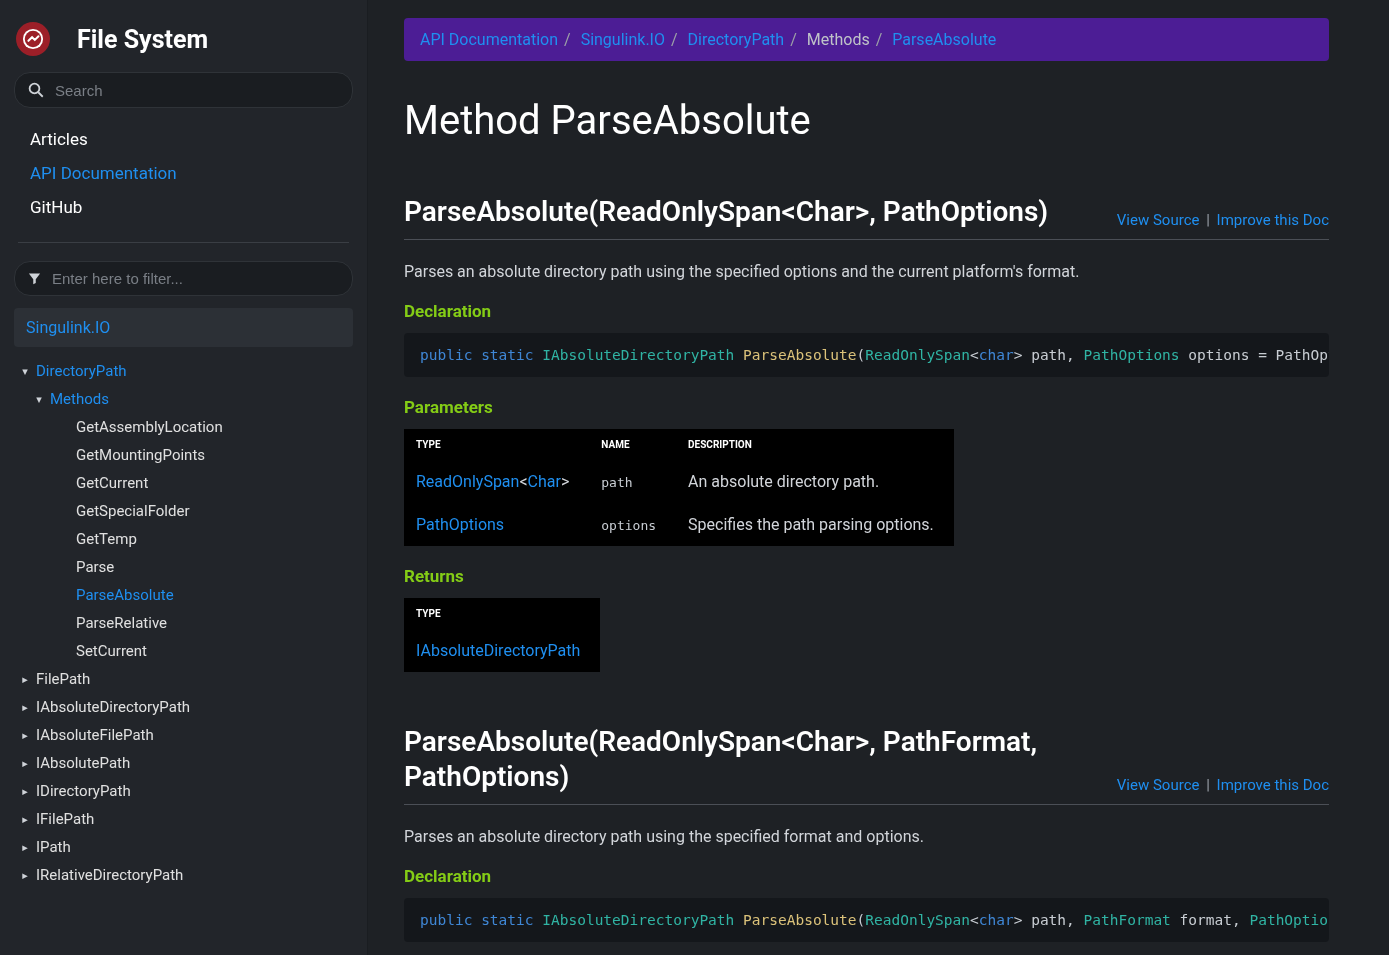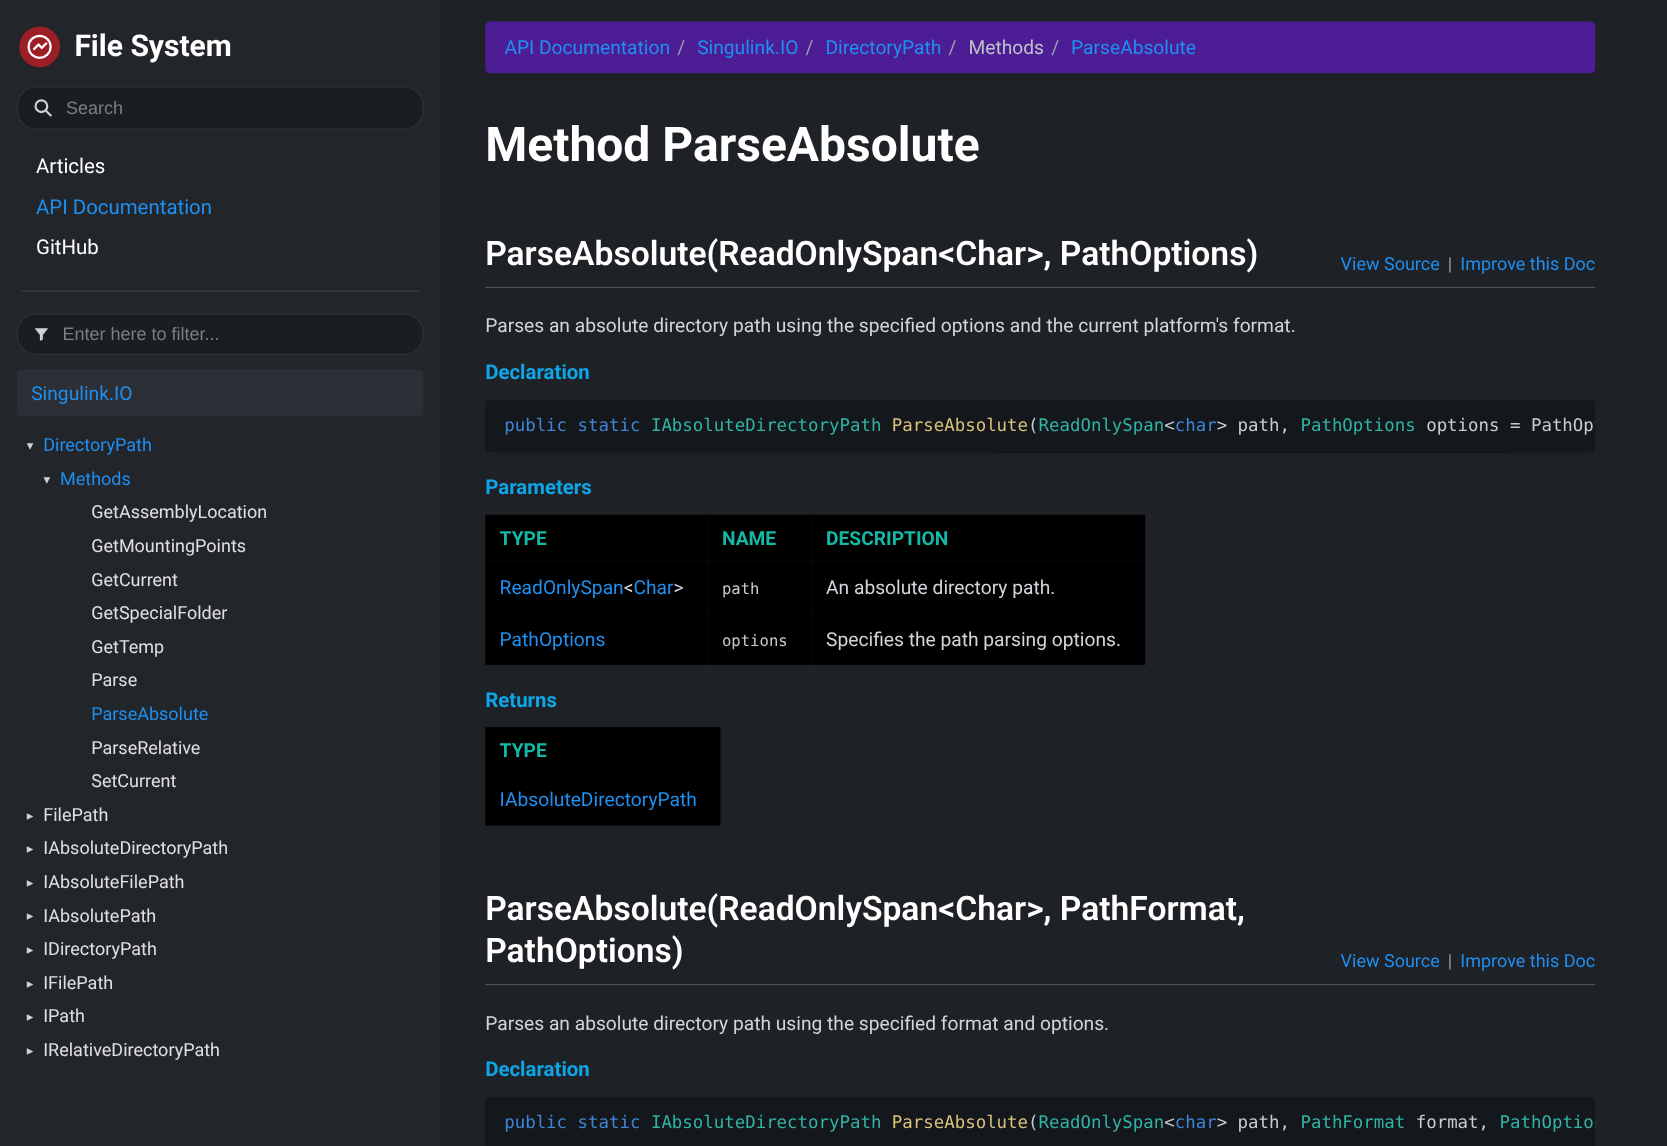--- a/index.html
+++ b/index.html
@@ -15,21 +15,21 @@
 
 .sidebar {
   width:368px;
   background:#22252a;
   display:flex;
   flex-direction:column;
   padding:14px 14px 0 14px;
   border-right:1px solid #1a1d21;
   overflow-y:auto;
 }
-.brand { display:flex; align-items:center; gap:12px; padding:8px 2px 16px 2px; }
+.brand { display:flex; align-items:center; gap:27px; padding:8px 2px 16px 2px; }
 .brand-title { color:#fff; font-size:25px; font-weight:700; }
 .logo { width:34px; height:34px; border-radius:50%; background:#9c1f28; display:flex; align-items:center; justify-content:center; }
 .logo svg { width:22px; height:22px; }
 
 .search-box, .filter-box {
   background:#1a1d21;
   border:1px solid #2f3338;
   border-radius:16px;
   display:flex; align-items:center;
   padding:8px 12px; gap:10px;
@@ -73,50 +73,50 @@
   padding:18px 60px 60px 36px;
 }
 .breadcrumb {
   background:#4c1d95; border-radius:4px;
   padding:12px 16px; font-size:16px;
 }
 .breadcrumb .bc-link { color:#1f8ff0; cursor:pointer; }
 .breadcrumb .bc-sep { color:#9da1a8; padding:0 6px; }
 .breadcrumb .bc-text { color:#bfc3c8; }
 
-.page-title { color:#fff; font-size:40px; font-weight:700; margin:36px 0 50px 0; }
+.page-title { color:#fff; font-size:40px; font-weight:400; margin:36px 0 50px 0; }
 
 .overload { margin-bottom:52px; }
 .ov-head { display:flex; justify-content:space-between; align-items:flex-end; border-bottom:1px solid #4b4f56; padding-bottom:10px; }
 .ov-title { color:#fff; font-size:28px; font-weight:600; max-width:680px; line-height:1.25; }
 .ov-links { white-space:nowrap; font-size:15px; color:#9aa0a8; padding-top:6px; }
 .ov-links .lnk { color:#1f8ff0; cursor:pointer; }
 .ov-links .bar { color:#9aa0a8; padding:0 3px; }
 
 .ov-desc { margin:22px 0 18px 0; color:#d2d5da; font-size:16px; }
 
-.subh { color:#0ea5e9; font-size:17px; font-weight:700; margin:20px 0 12px 0; }
+.subh { color:#84cc16; font-size:17px; font-weight:700; margin:20px 0 12px 0; }
 
 .codeblock {
   background:#14171b; border-radius:4px;
   padding:14px 16px;
   font-family: "Consolas","Menlo",monospace;
   font-size:14.5px; white-space:nowrap;
   overflow-x:auto; color:#c8cdd3;
   position:relative;
 }
 .codeblock::-webkit-scrollbar { height:8px; }
 .codeblock::-webkit-scrollbar-thumb { background:#4a4e55; border-radius:4px; }
 .codeblock .kw { color:#3f87d6; }
 .codeblock .tp { color:#30b4a4; }
 .codeblock .fn { color:#dbc27a; }
 
 table.ptable { border-collapse:collapse; margin-top:4px; }
 table.ptable th {
-  background:#000; color:#14b8a6; font-size:16px; font-weight:700;
+  background:#000; color:#ffffff; font-size:10px; font-weight:700;
   text-align:left; padding:10px 20px 10px 12px;
 }
 table.ptable td {
   background:#000000; padding:12px 20px 12px 12px; font-size:16px; color:#d2d5da;
   vertical-align:top;
   margin-top:18px;
 }
 table.ptable td .tlink { color:#1f8ff0; cursor:pointer; }
 table.ptable td code { font-family:"Consolas","Menlo",monospace; color:#c8cdd3; font-size:13px; }
 

